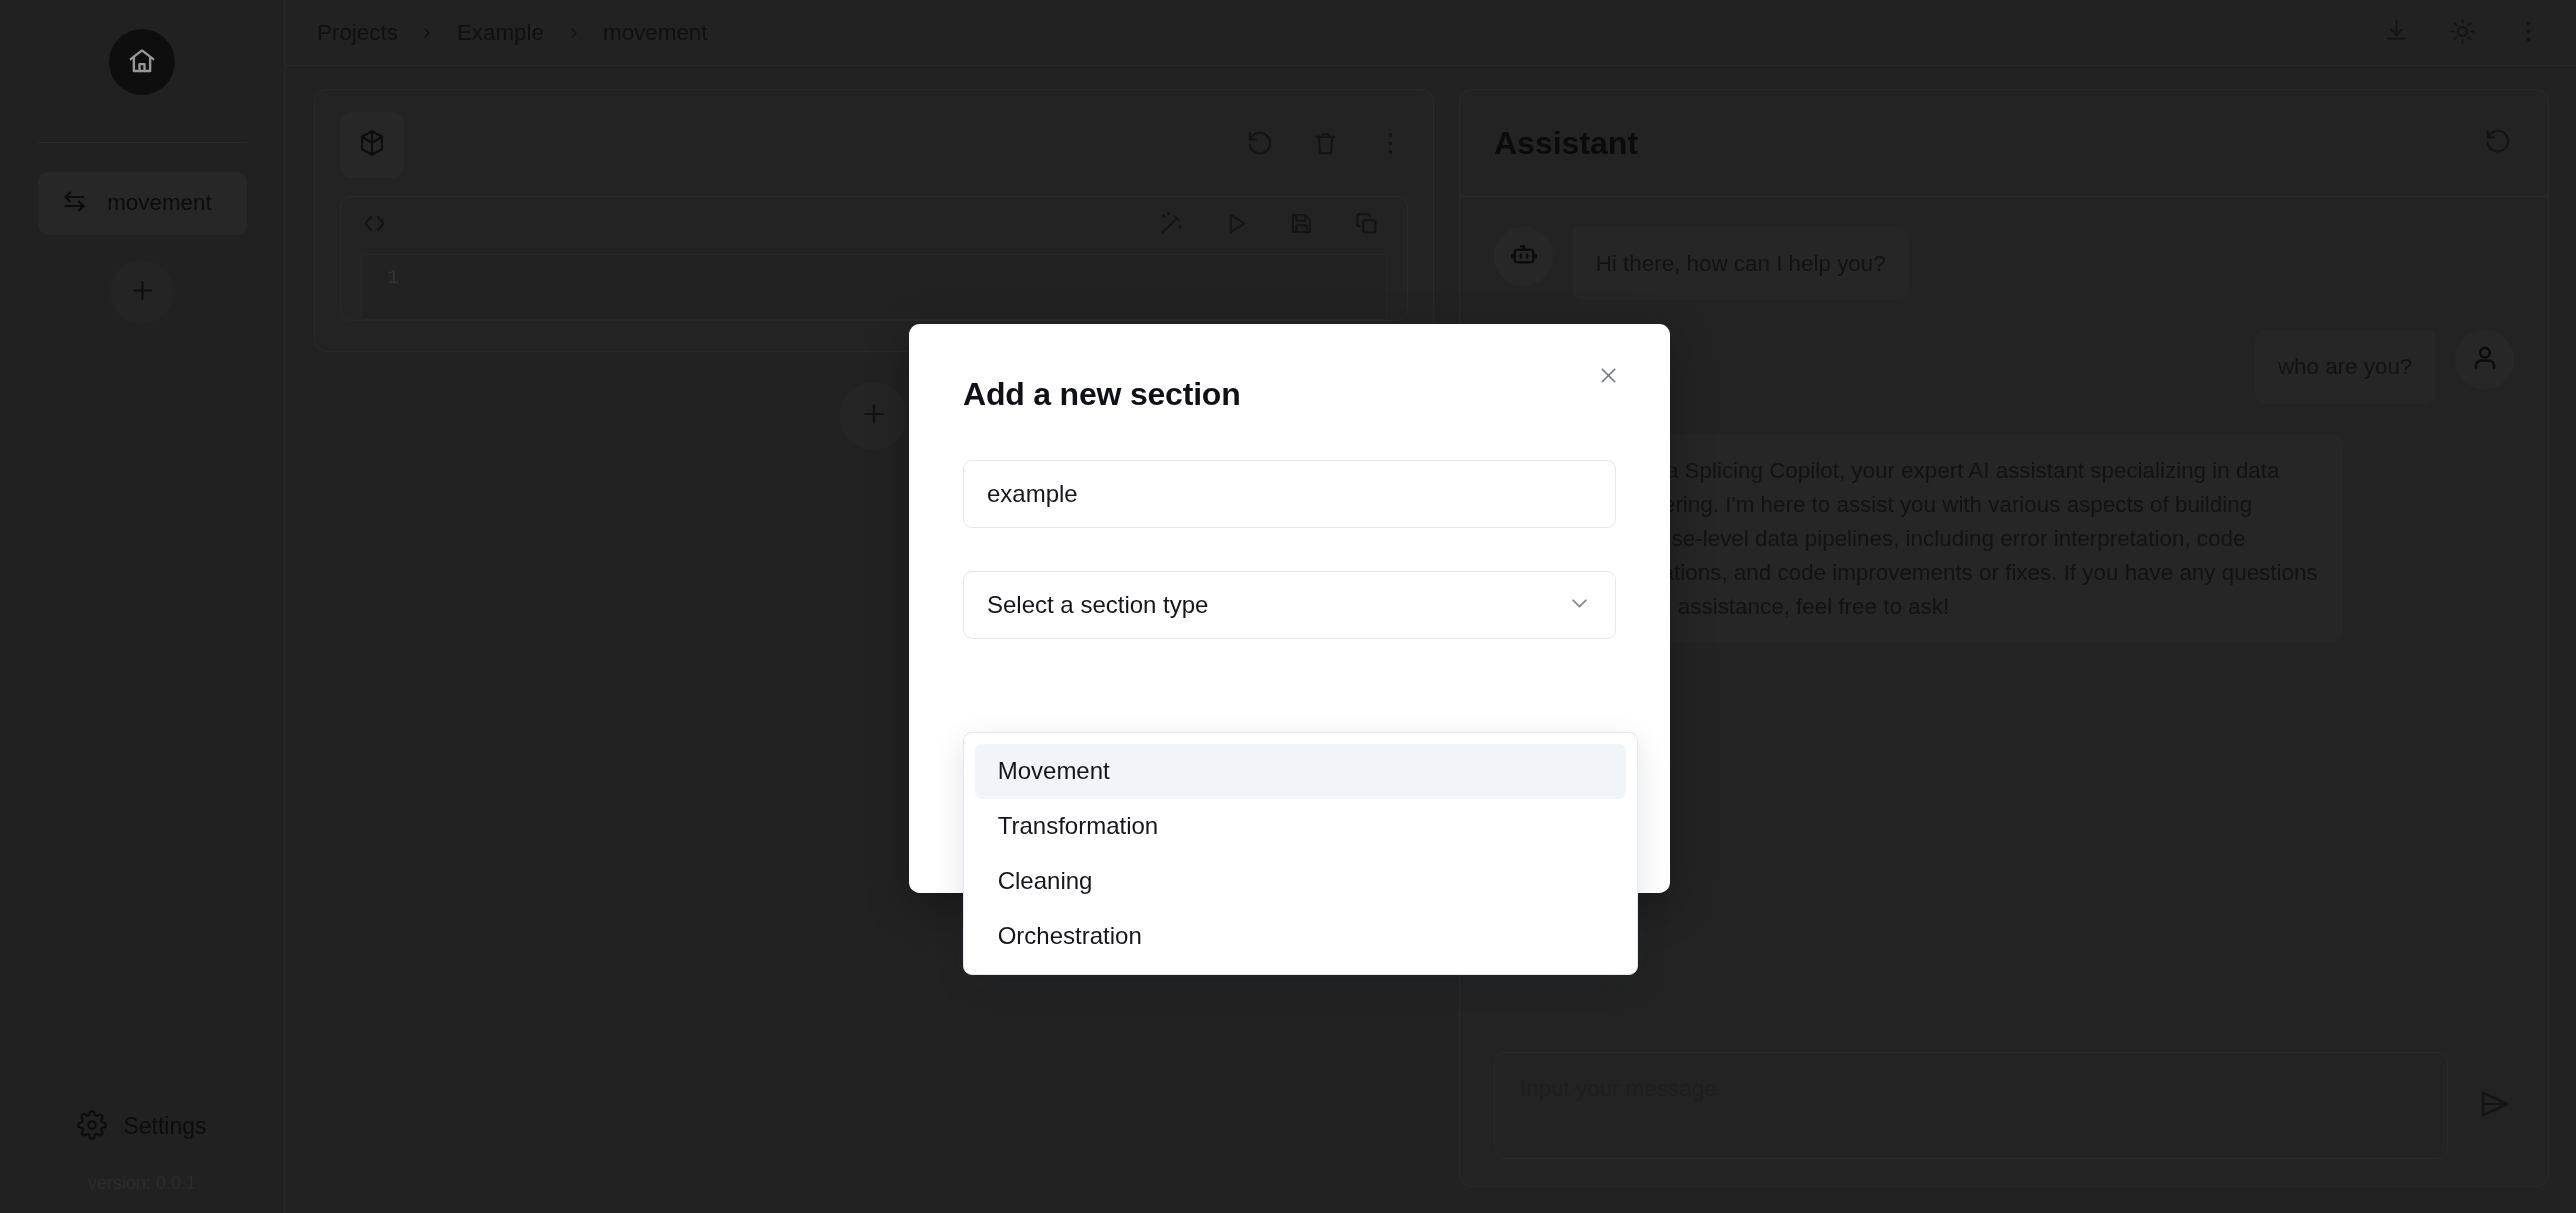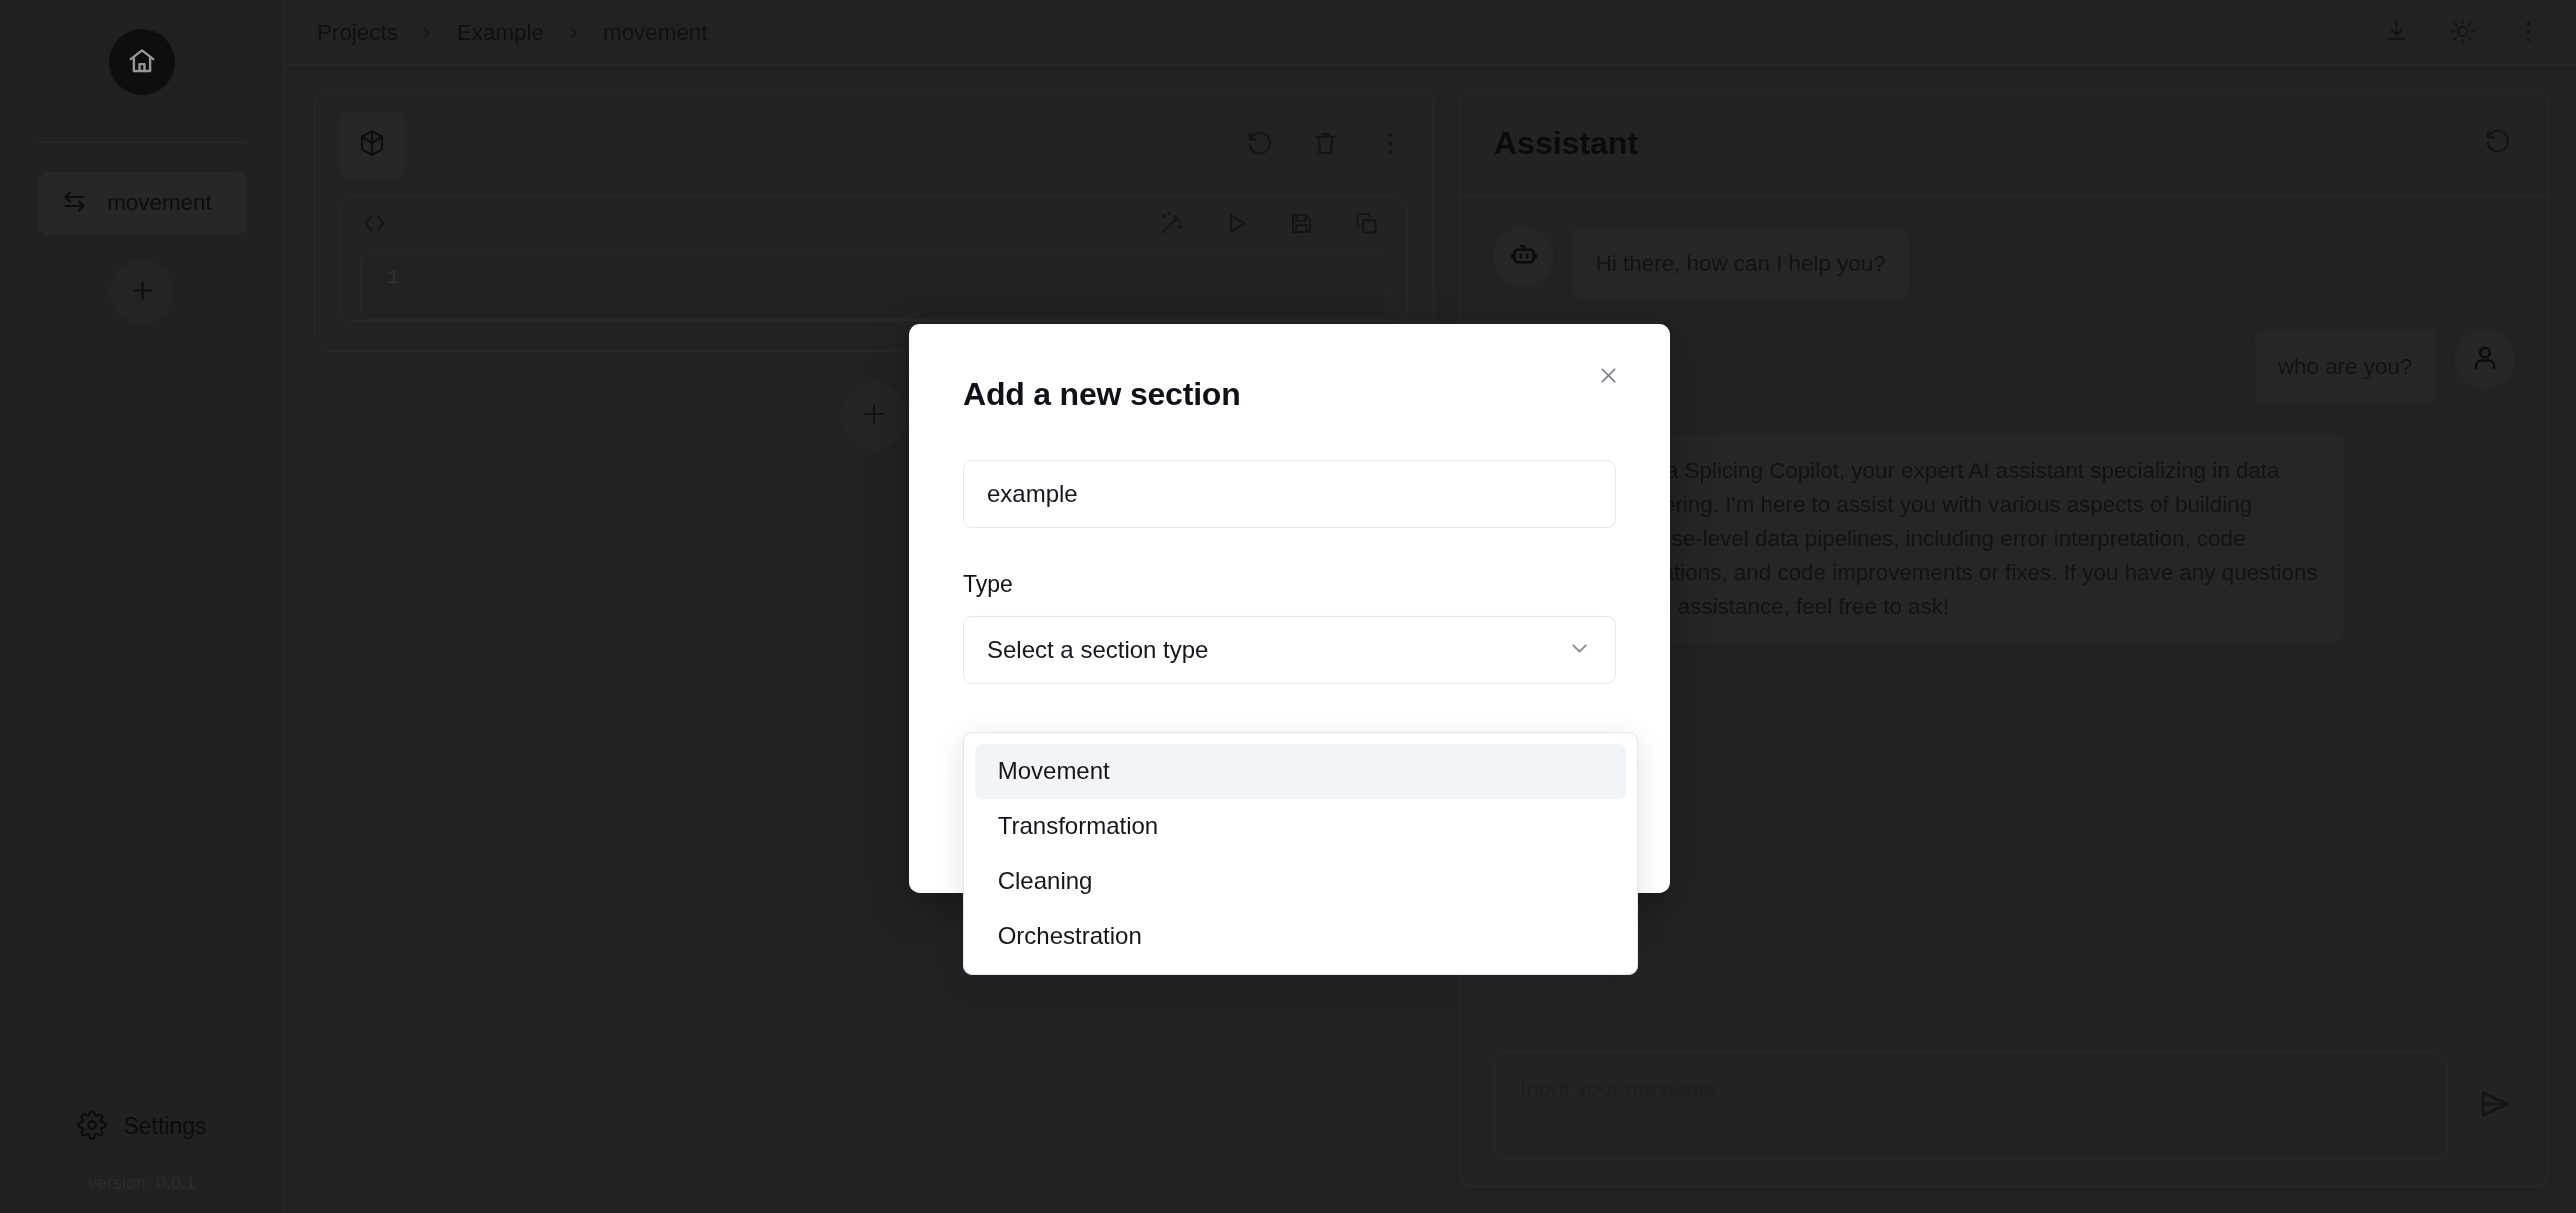--- a/index.html
+++ b/index.html
@@ -765,21 +765,20 @@
           </svg>
         </span>
       </button>
     </div>
 
     <div class="field title-field">
       <input class="text-input" type="text" value="example" style="">
     </div>
 
     <div class="field type-field">
-      <label class="field-label">Type</label>
       <div class="select-trigger">
         <span class="select-value">Select a section type</span>
         <span>
           <svg viewBox="0 0 24 24" fill="none" stroke="#8a8f9c" stroke-width="2" stroke-linecap="round" stroke-linejoin="round">
               <path d="m6 9 6 6 6-6"></path>
             </svg>
         </span>
       </div>
     </div>
 

